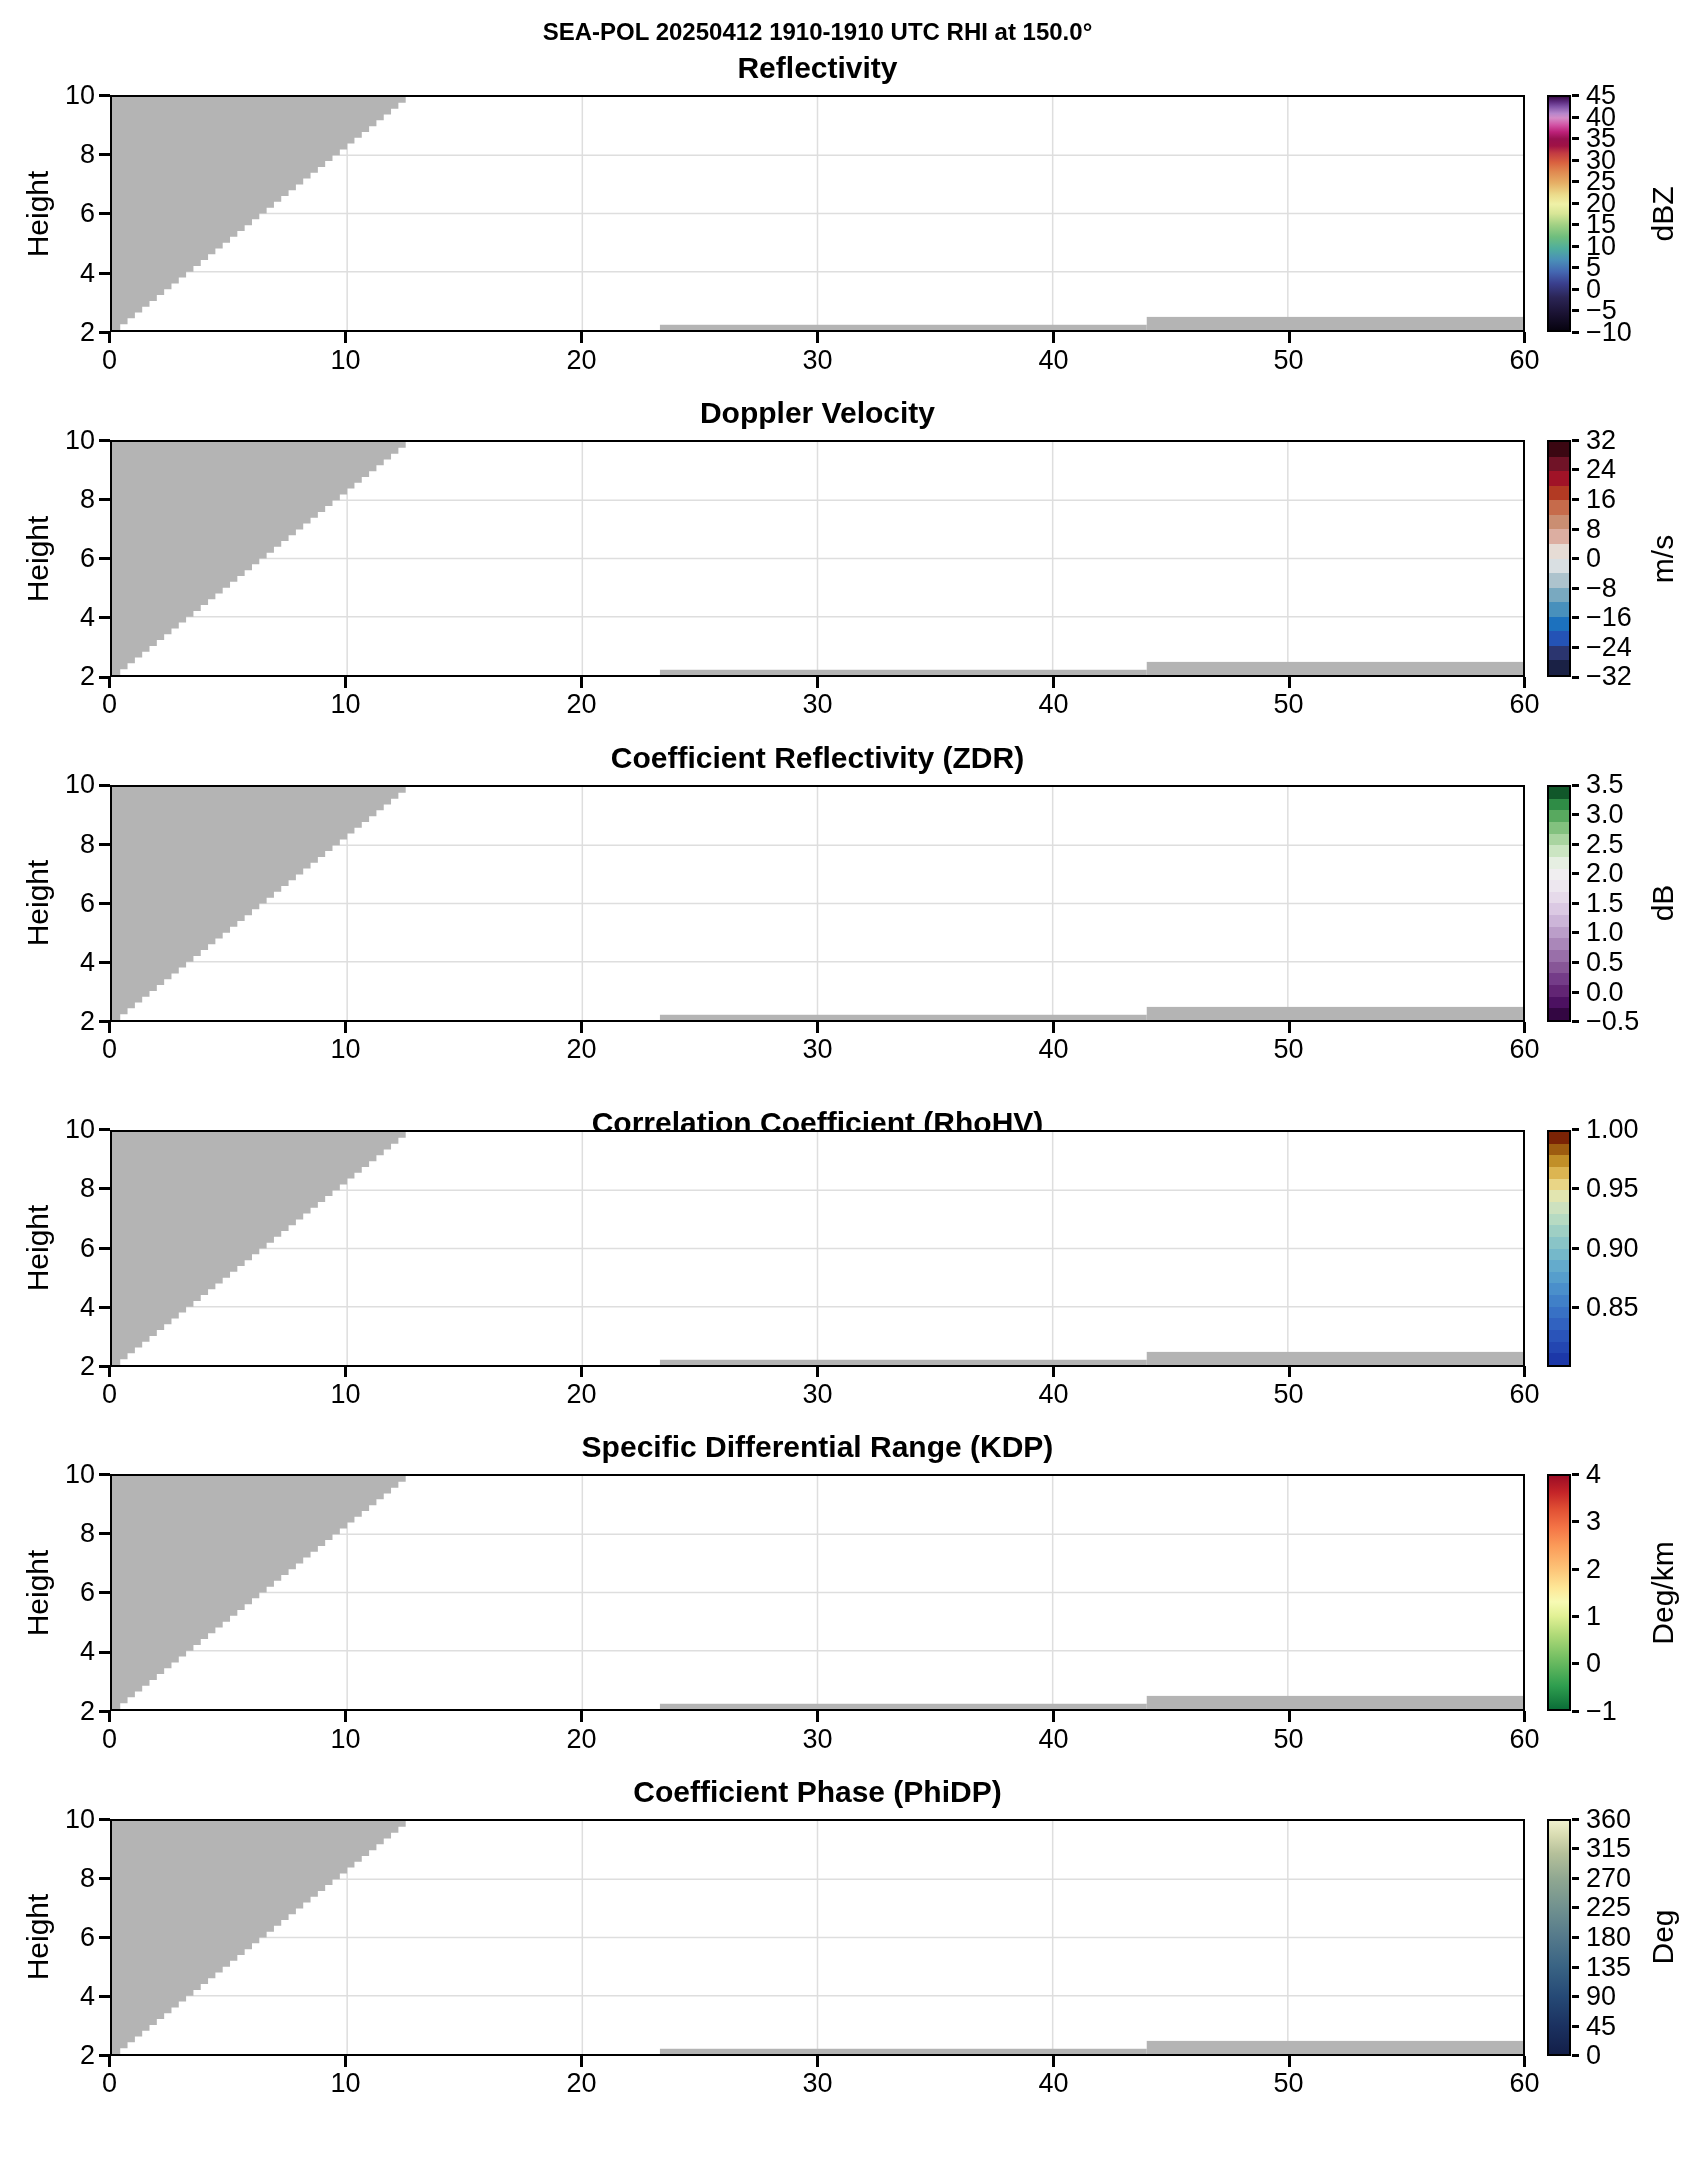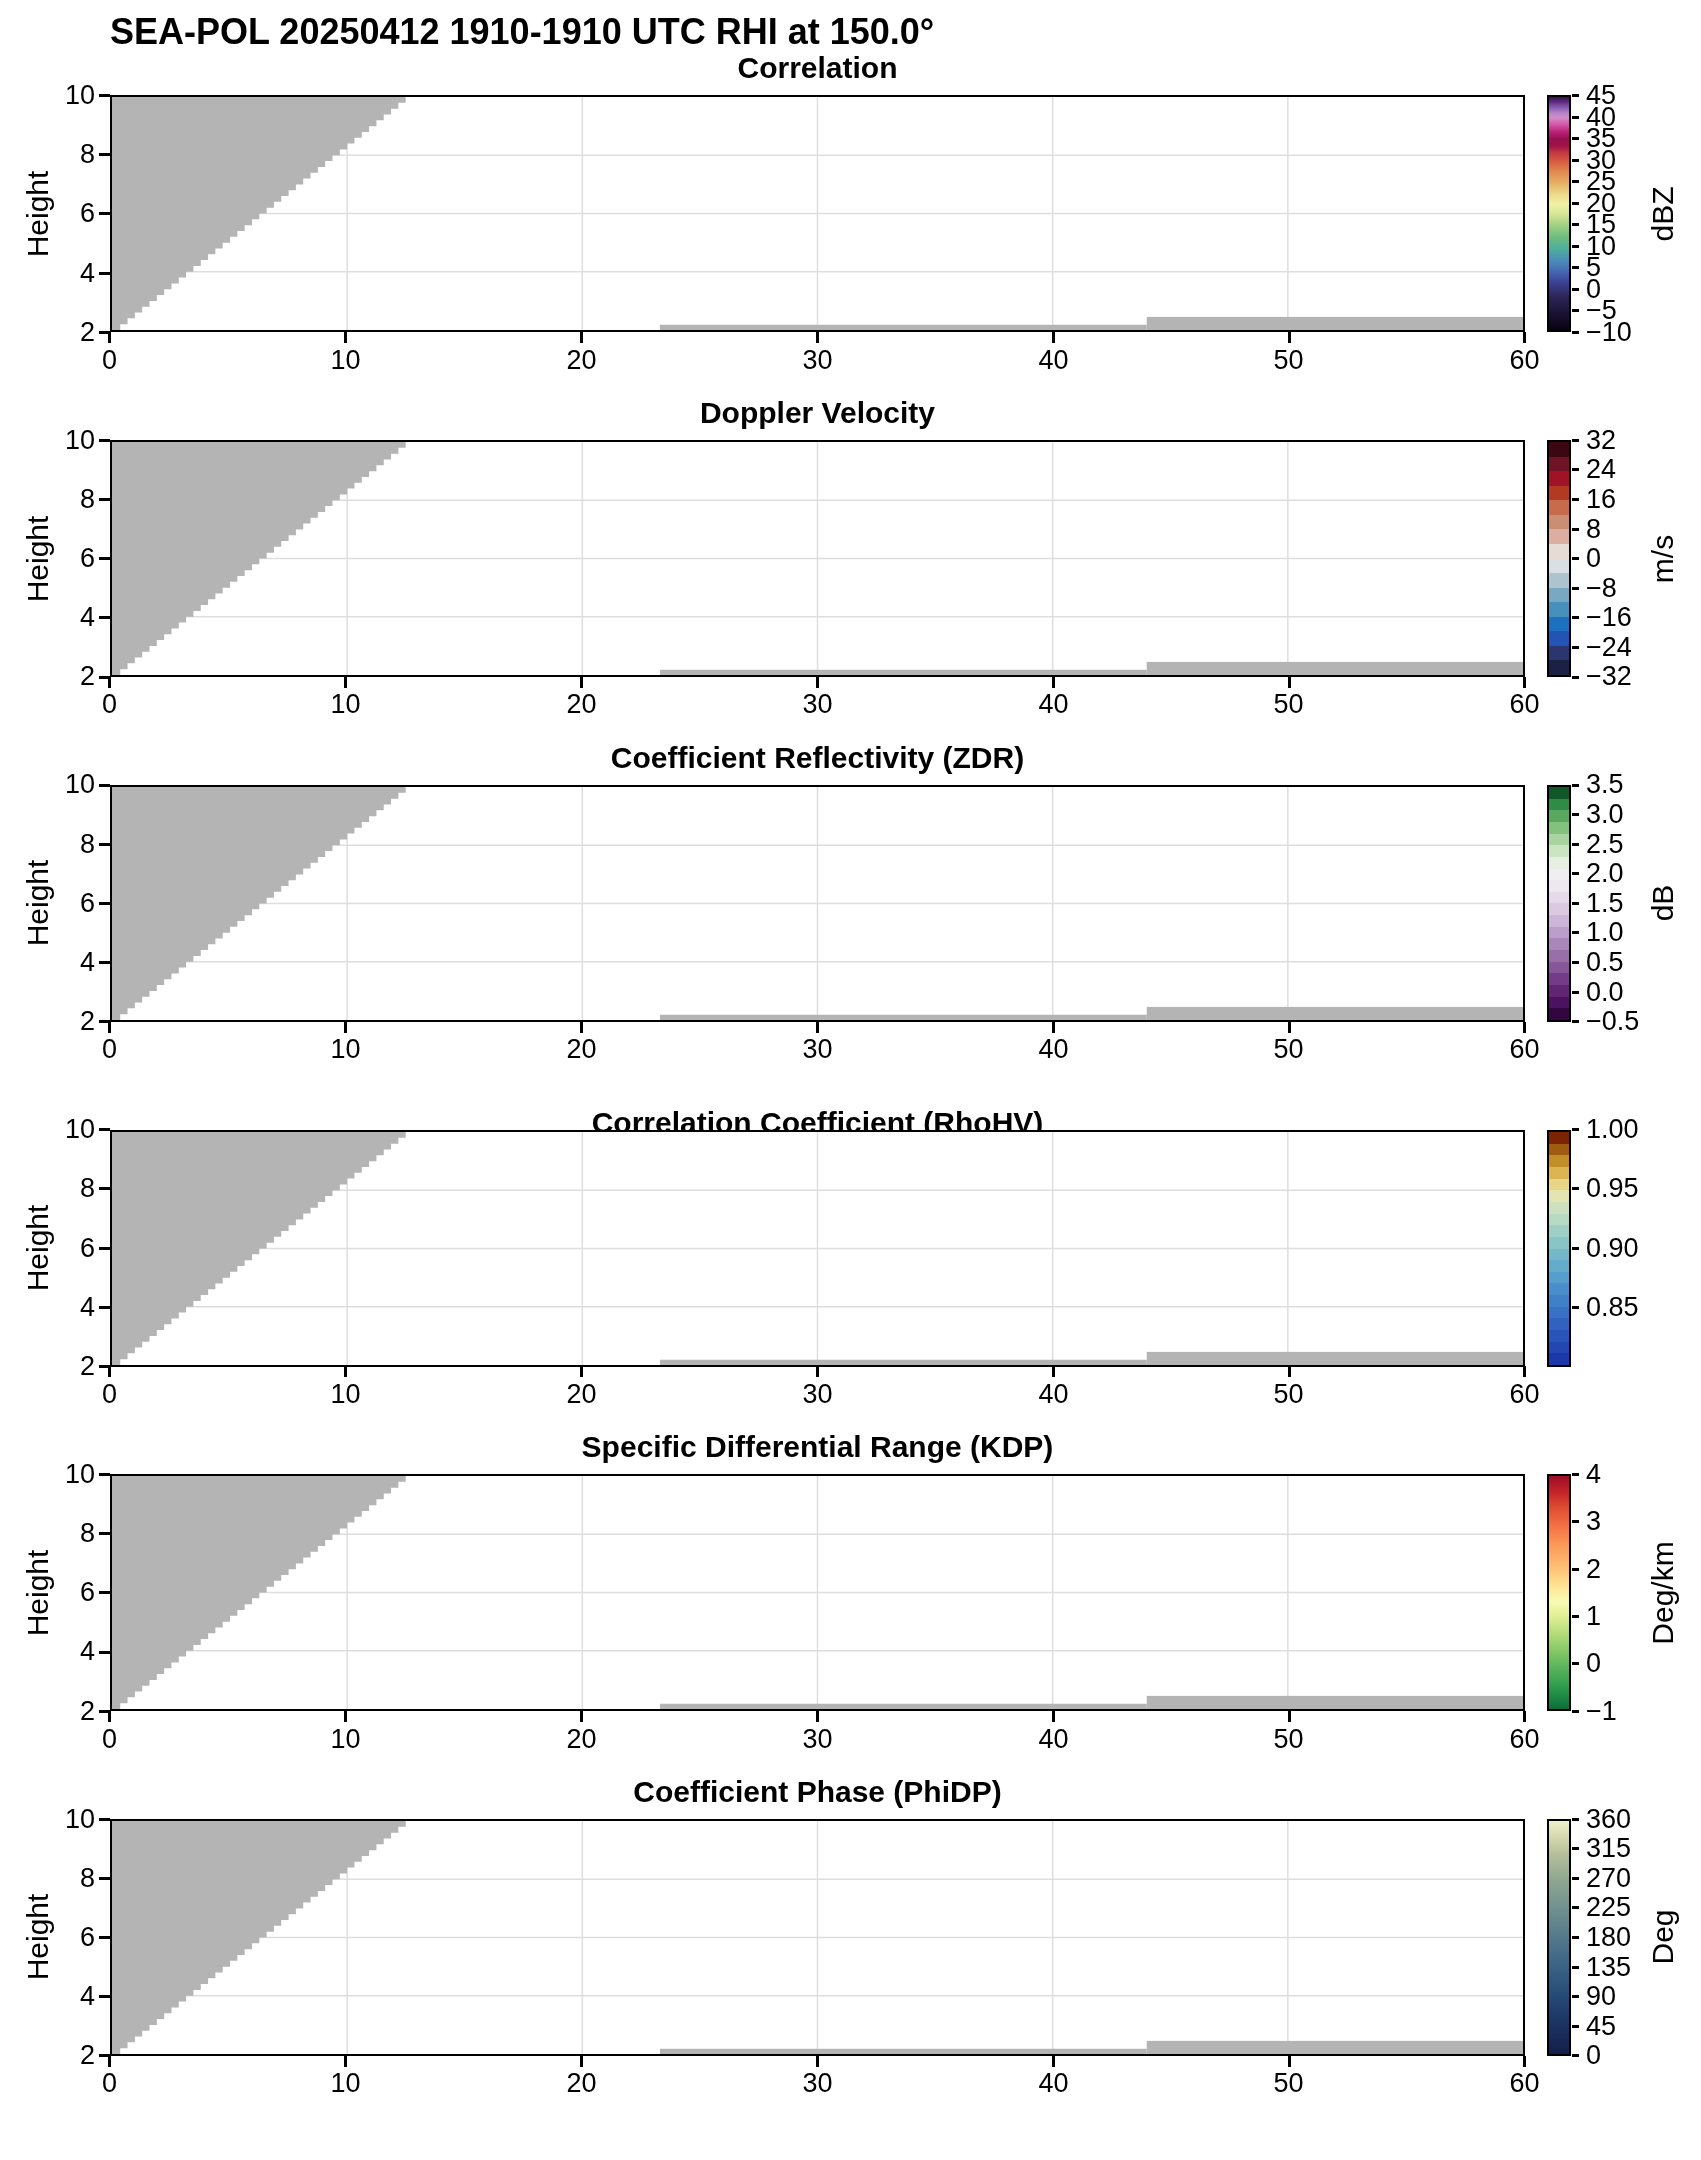--- a/index.html
+++ b/index.html
@@ -6,21 +6,21 @@
   #figure{
     position:relative;
     width:1701px;height:2160px;
     background:#ffffff;
     font-family:"Liberation Sans", sans-serif;
     color:#000;
     overflow:hidden;
   }
   .suptitle{
     position:absolute;left:110px;width:1415px;top:12.6px;height:38px;
-    font-size:36px;font-weight:bold;line-height:38px;
+    text-align:center;font-size:24px;font-weight:bold;line-height:38px;
   }
   .panel-title{
     position:absolute;left:110px;width:1415px;height:36px;
     text-align:center;font-size:30px;font-weight:bold;line-height:36px;
   }
   .plot{
     position:absolute;left:110px;width:1415px;height:237px;
     border:2.7px solid #000;box-sizing:border-box;background:#fff;
   }
   .plot svg{display:block;width:100%;height:100%;}
@@ -56,21 +56,21 @@
     border:2.7px solid #000;box-sizing:border-box;
   }
 </style>
 </head>
 <body>
 
 <div id="figure">
   <div class="suptitle">SEA-POL 20250412 1910-1910 UTC RHI at 150.0°</div>
   <div id="panels-root">
       <div>
-        <div class="panel-title" style="top: 50px;">Correlation</div>
+        <div class="panel-title" style="top: 50px;">Reflectivity</div>
         <div class="plot" style="top: 95px;">
           <svg viewBox="0 0 60 8" preserveAspectRatio="none">
             <path d="M 10 0 V 8 M 20 0 V 8 M 30 0 V 8 M 40 0 V 8 M 50 0 V 8 M 0 2 H 60 M 0 4 H 60 M 0 6 H 60 " stroke="#dedede" stroke-width="1.5" fill="none" vector-effect="non-scaling-stroke"></path>
             <path d="M 0 8 H 0.350 V 7.800 H 0.661 V 7.600 H 0.973 V 7.400 H 1.284 V 7.200 H 1.595 V 7.000 H 1.906 V 6.800 H 2.218 V 6.600 H 2.529 V 6.400 H 2.840 V 6.200 H 3.151 V 6.000 H 3.463 V 5.800 H 3.774 V 5.600 H 4.085 V 5.400 H 4.396 V 5.200 H 4.707 V 5.000 H 5.019 V 4.800 H 5.330 V 4.600 H 5.641 V 4.400 H 5.953 V 4.200 H 6.264 V 4.000 H 6.575 V 3.800 H 6.886 V 3.600 H 7.197 V 3.400 H 7.509 V 3.200 H 7.820 V 3.000 H 8.131 V 2.800 H 8.443 V 2.600 H 8.754 V 2.400 H 9.065 V 2.200 H 9.376 V 2.000 H 9.688 V 1.800 H 9.999 V 1.600 H 10.310 V 1.400 H 10.621 V 1.200 H 10.933 V 1.000 H 11.244 V 0.800 H 11.555 V 0.600 H 11.866 V 0.400 H 12.178 V 0.200 H 12.489 V 0.000 H 12.800 H 0 Z" fill="#b4b4b4"></path>
             <rect x="23.3" y="7.82" width="20.7" height="0.18000000000000016" fill="#b4b4b4"></rect>
             <rect x="44" y="7.55" width="16" height="0.4500000000000002" fill="#b4b4b4"></rect>
           </svg>
         </div>
         <div class="xtick" style="left: 108px; top: 332px;"></div>
         <div class="xticklabel" style="left: 69px; top: 345px;">0</div>

